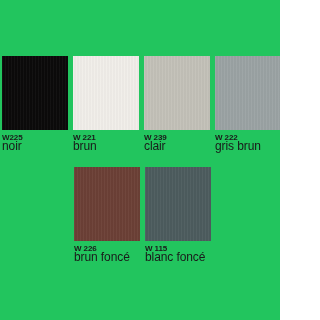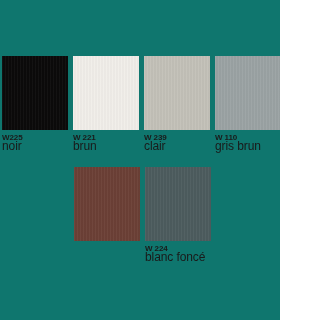--- a/index.html
+++ b/index.html
@@ -14,21 +14,21 @@
     font-family: "Liberation Sans", sans-serif;
     overflow: hidden;
     position: relative;
   }
   #swatch-chart {
     position: absolute;
     left: 0;
     top: 0;
     width: 280px;
     height: 320px;
-    background: #0f766e;
+    background: #22c55e;
   }
   .swatch-row {
     position: absolute;
     left: 2px;
     width: 278px;
     display: flex;
     flex-direction: row;
     gap: 5px;
   }
   .swatch-row.row-1 { top: 56px; }
@@ -108,36 +108,40 @@
       <span class="swatch-chip" style="background-color: rgb(195, 193, 184);"></span>
       <span class="swatch-labels">
         <span class="swatch-code">W 239</span>
         <span class="swatch-name">clair</span>
       </span>
     </div>
 
     <div class="swatch-cell">
       <span class="swatch-chip" style="background-color: rgb(155, 163, 164);"></span>
       <span class="swatch-labels">
-        <span class="swatch-code">W 110</span>
+        <span class="swatch-code">W 222</span>
         <span class="swatch-name">gris brun</span>
       </span>
     </div>
 
   </div>
 
   <div class="swatch-row row-2">
 
     <div class="swatch-cell">
       <span class="swatch-chip" style="background-color: rgb(108, 64, 54);"></span>
+      <span class="swatch-labels">
+        <span class="swatch-code">W 226</span>
+        <span class="swatch-name">brun foncé</span>
+      </span>
     </div>
 
     <div class="swatch-cell">
       <span class="swatch-chip" style="background-color: rgb(77, 92, 94);"></span>
       <span class="swatch-labels">
-        <span class="swatch-code">W 224</span>
+        <span class="swatch-code">W 115</span>
         <span class="swatch-name">blanc foncé</span>
       </span>
     </div>
 
   </div>
 
 </div>
 
 </body></html>

